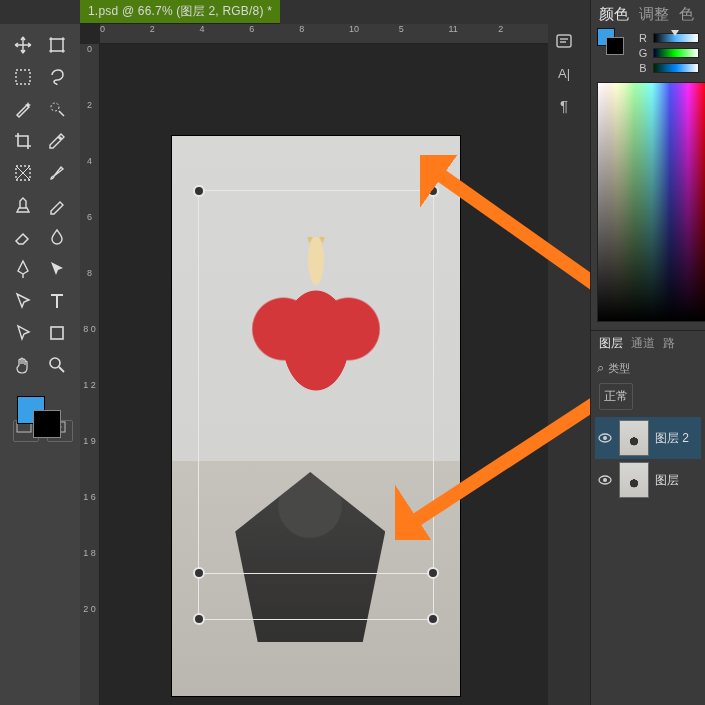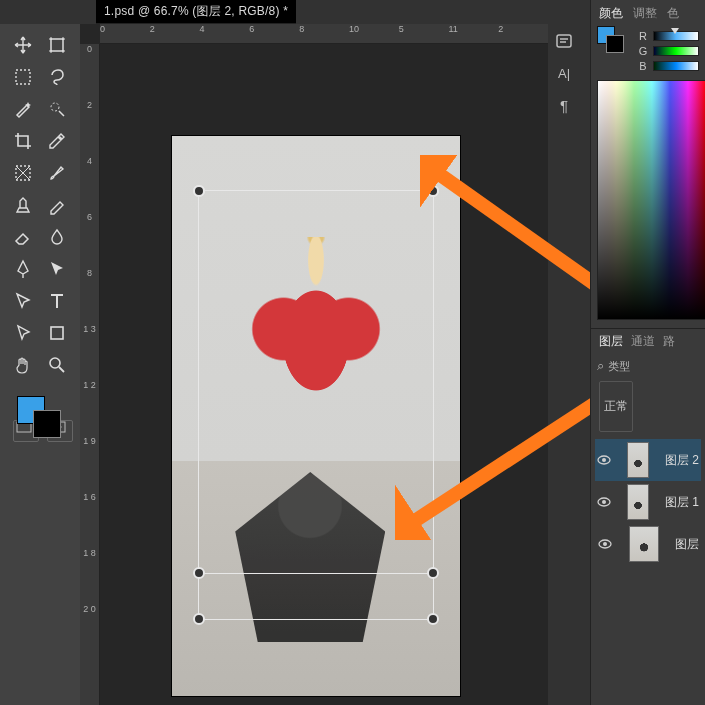--- a/index.html
+++ b/index.html
@@ -15,24 +15,23 @@
     }
 
     
     .tabbar {
       position: absolute;
       left: 80px;
       top: 0;
       height: 24px;
       display: flex;
       align-items: center;
-      background: #000000;
+      background: #4d7c0f;
       padding: 0 8px;
       border-bottom: 1px solid #222;
-      margin-left: 16px;
     }
     .tabbar .title { color: #d8d8d8; font-size: 12px; letter-spacing: .2px; }
 
     
     .tools {
       position: absolute;
       left: 0;
       top: 24px;
       width: 80px;
       bottom: 0;
@@ -213,21 +212,21 @@
       width: 115px;
       bottom: 0;
       background: #3a3a3a;
       border-left: 1px solid #222;
       overflow:hidden;
     }
     .panel-tabs {
       display: flex;
       gap: 10px;
       padding: 5px 8px 4px;
-      font-size: 12px;
+      font-size: 15px;
       color: #9a9a9a;
     }
     .panel-tabs .active { color: #e4e4e4; }
 
     .color-sliders {
       padding: 4px 6px 6px;
       display:flex;
       flex-direction:column;
       gap:3px;
     }
@@ -256,26 +255,26 @@
     .layer-panel-tabs {
       display:flex; gap:8px; padding:4px 8px; font-size:12px; color:#9a9a9a;
       border-top:1px solid #222;
     }
     .layer-panel-tabs .active{color:#e4e4e4;}
     .filter-row {
       display:flex; align-items:center; gap:4px;
       padding: 4px 6px; font-size:11px; color:#b8b8b8;
     }
     .blend-row, .lock-row { padding: 3px 8px; font-size:12px; color:#c8c8c8; display:flex; align-items:center; gap:4px;}
-    .blend-row .drop { border:1px solid #555; padding:16px 4px; border-radius:2px; }
+    .blend-row .drop { border:1px solid #555; padding:4px 4px; border-radius:2px; }
     .lock-row .ic { width:14px;height:14px;display:inline-flex;align-items:center;justify-content:center;color:#b0b0b0;}
 
     .layers { padding: 4px 4px; }
     .layer {
-      display:flex; align-items:center; gap:16px;
+      display:flex; align-items:center; gap:6px;
       padding:3px 2px;
     }
     .layer.active { background:#2d4f66; }
     .eye { width:16px; height:16px; display:flex;align-items:center;justify-content:center;}
     .thumb {
       width:30px; height:36px; border:1px solid #666; background:#ddd;
       position:relative; overflow:hidden;
     }
     .thumb::after{content:"";position:absolute;inset:0;
       background:radial-gradient(circle at 50% 60%, #333 0 16%, transparent 17%),
@@ -440,21 +439,21 @@
       <span>5</span>
       <span>11</span>
       <span>2</span>
     </div>
   <div class="ruler-v" id="ruler-v">
       <span>0</span>
       <span>2</span>
       <span>4</span>
       <span>6</span>
       <span>8</span>
-      <span>1 3</span>
+      <span>8 0</span>
       <span>1 2</span>
       <span>1 9</span>
       <span>1 6</span>
       <span>1 8</span>
       <span>2 0</span>
     </div>
 
   <div class="canvas">
     <div class="page"></div>
 
@@ -569,27 +568,17 @@
         <span class="thumb"></span>
         <span class="lname">图层 2</span>
       </div>
       <div class="layer">
         <span class="eye">
           <svg width="14" height="14">
             <ellipse cx="7" cy="7" rx="6" ry="4" fill="none" stroke="#cfcfcf" stroke-width="1.3"></ellipse>
             <circle cx="7" cy="7" r="2" fill="#cfcfcf"></circle>
           </svg>
         </span>
-        <span class="thumb trans"></span>
-        <span class="lname">图层 1</span>
-      </div>
-      <div class="layer">
-        <span class="eye">
-          <svg width="14" height="14">
-            <ellipse cx="7" cy="7" rx="6" ry="4" fill="none" stroke="#cfcfcf" stroke-width="1.3"></ellipse>
-            <circle cx="7" cy="7" r="2" fill="#cfcfcf"></circle>
-          </svg>
-        </span>
         <span class="thumb"></span>
         <span class="lname">图层</span>
       </div>
     </div>
 </div>
 
 </body></html>

